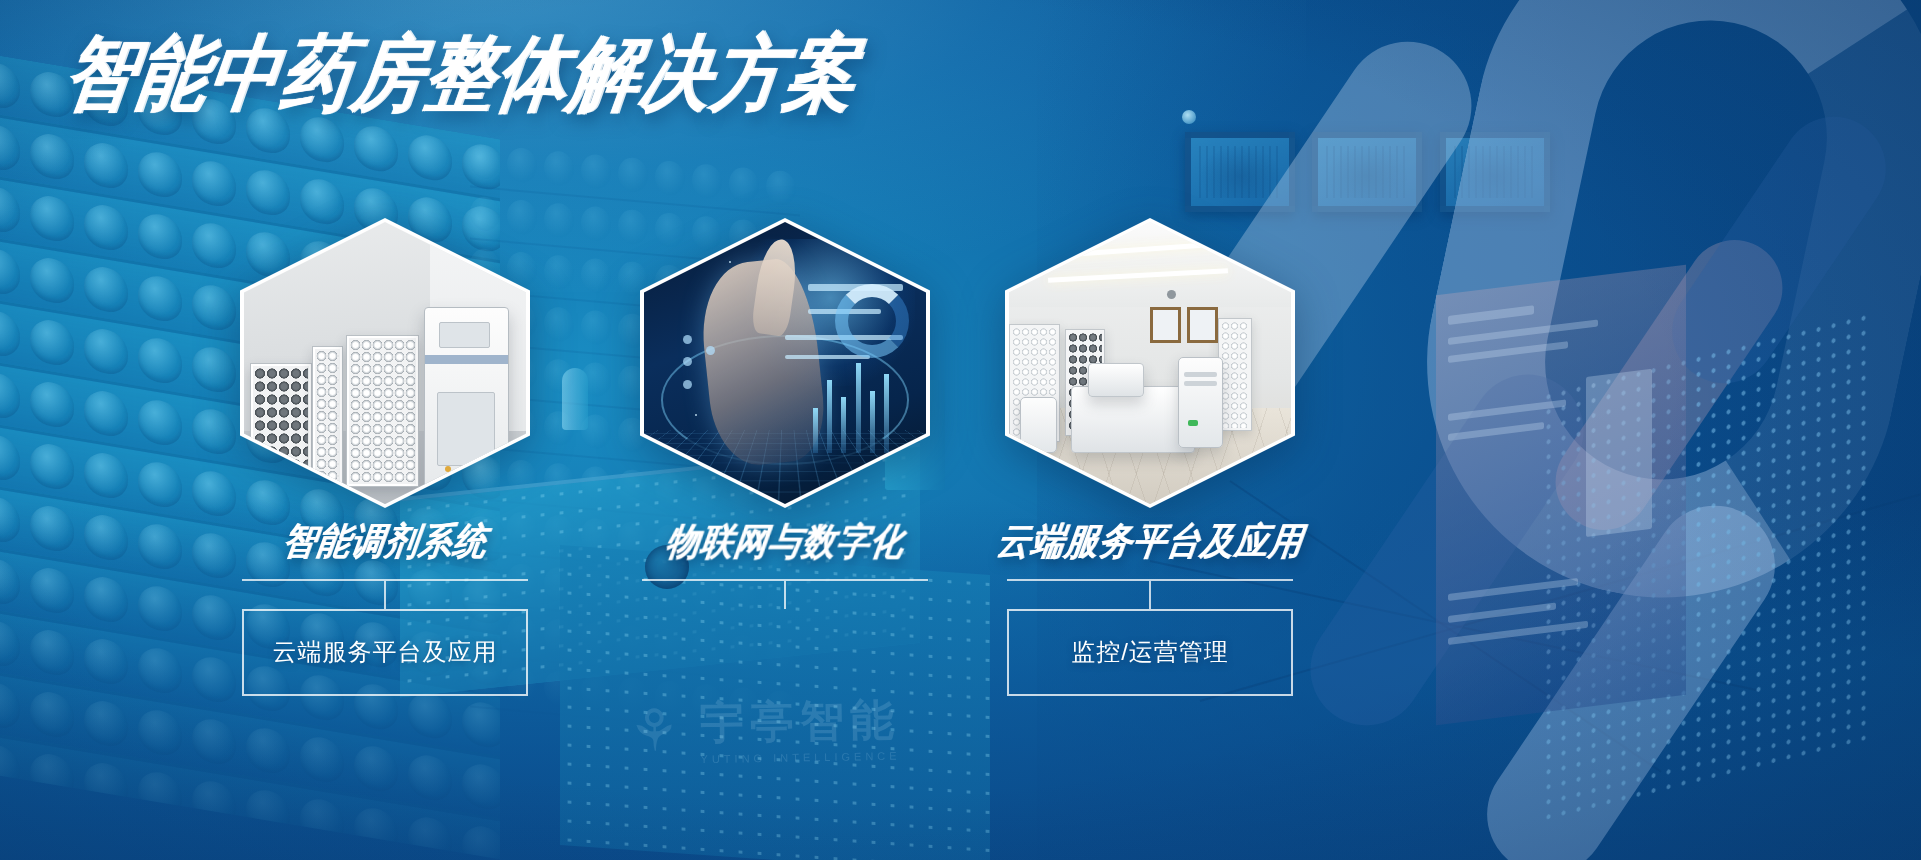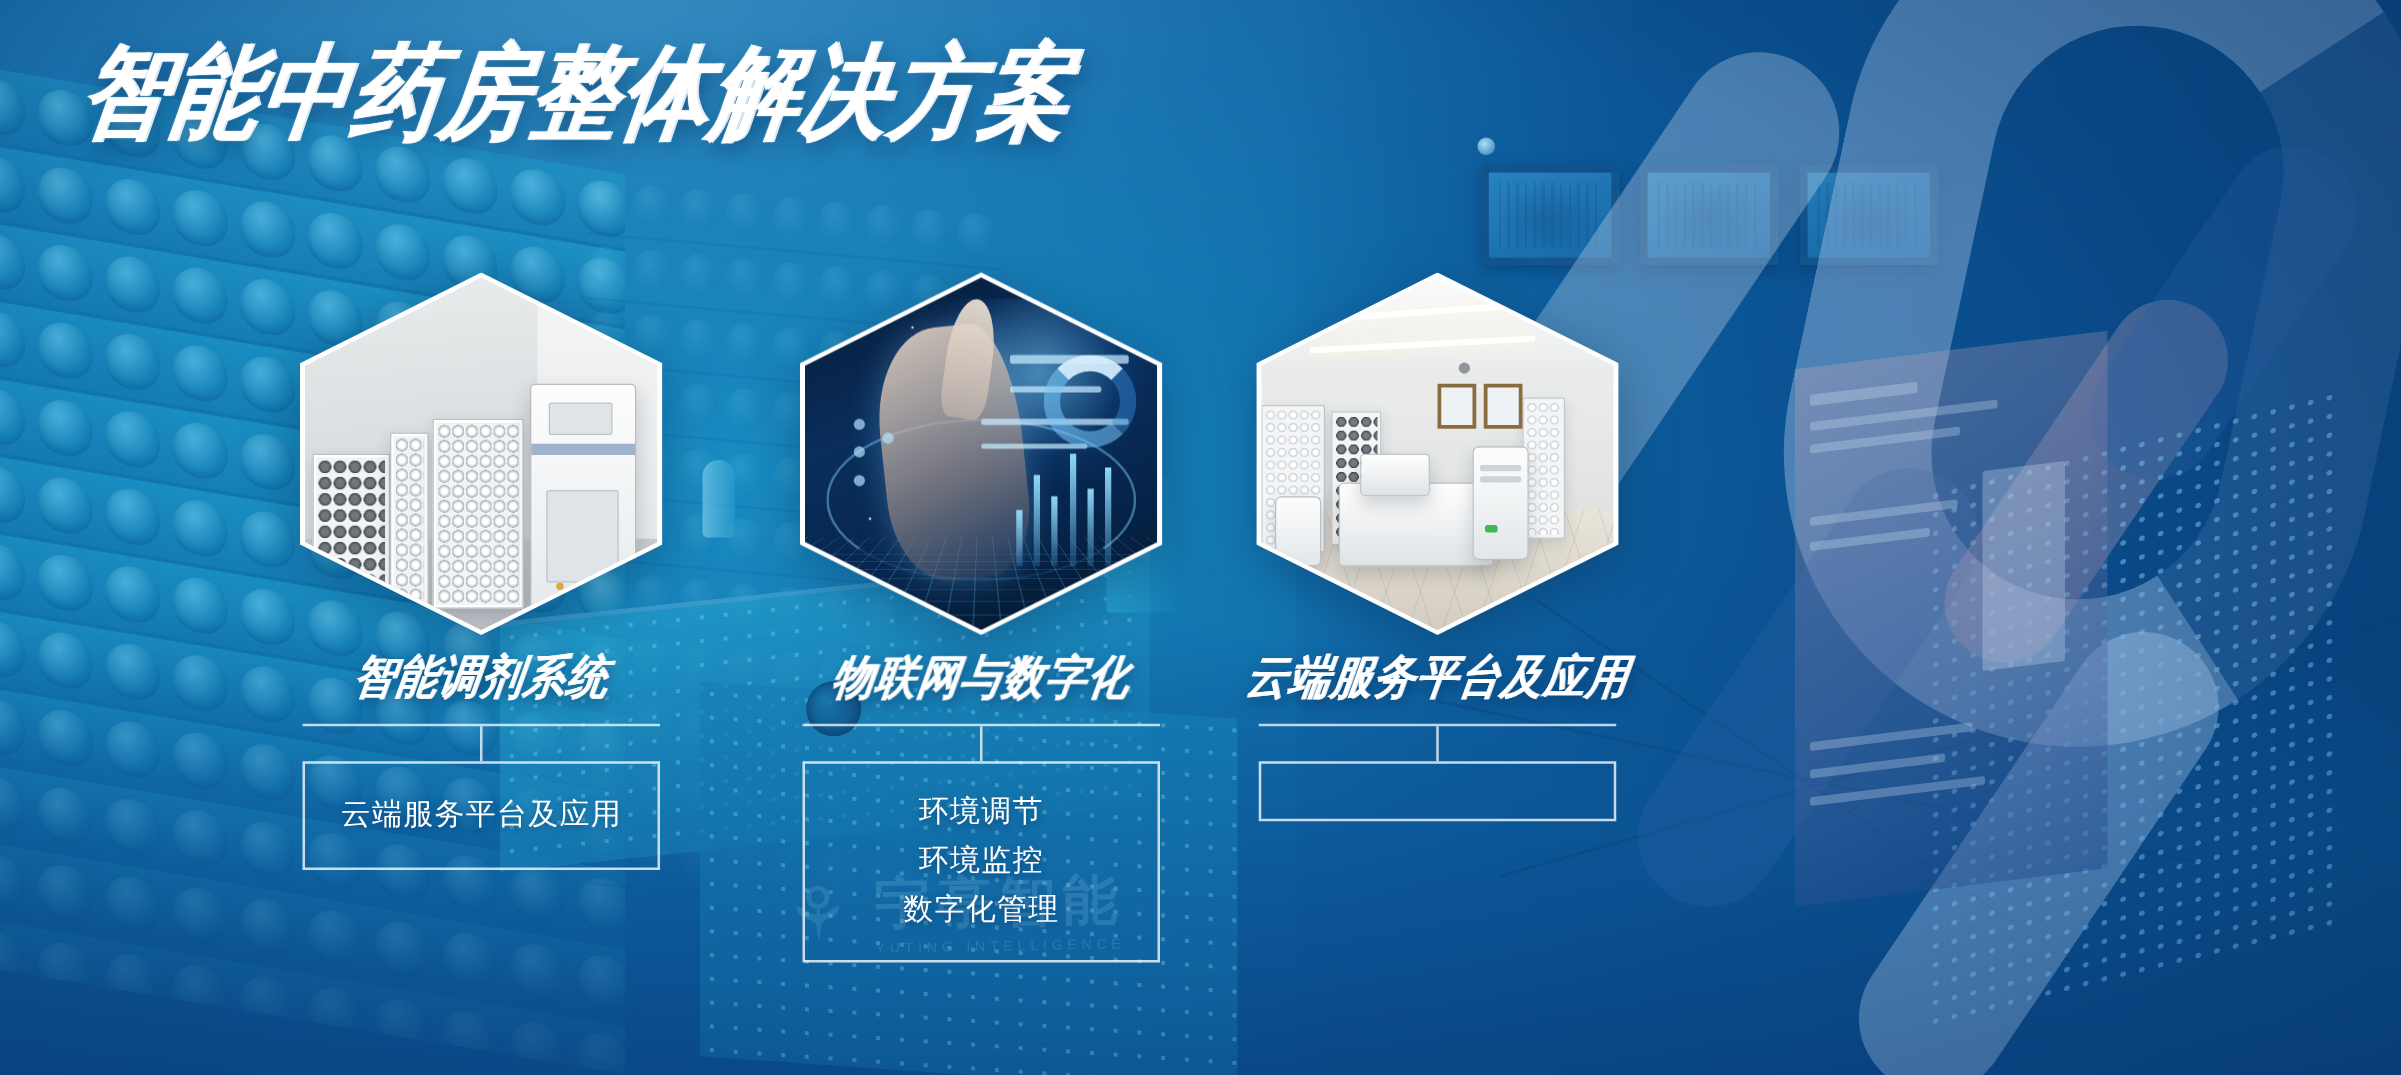--- a/index.html
+++ b/index.html
@@ -751,25 +751,20 @@
             <div class="bar" style="left:85%; height:28%;"></div>
             <div class="spark" style="left:30%; top:14%;"></div>
             <div class="spark" style="left:82%; top:12%;"></div>
             <div class="spark" style="left:18%; top:68%;"></div>
           </div>
         </div>
       </div>
       <div class="card-title">物联网与数字化</div>
       <div class="rule"></div>
       <div class="stem"></div>
-      <div class="info-box tall">
-        <p>环境调节</p>
-        <p>环境监控</p>
-        <p>数字化管理</p>
-      </div>
     </div>
 
     <div class="card" id="card3">
       <div class="hex">
         <div class="hex-border"></div>
         <div class="hex-img">
           <div class="ill3">
             <div class="ceil"></div>
             <div class="strip" style="left:10%; top:9%;  width:74%; transform:rotate(-4deg);"></div>
             <div class="strip" style="left:14%; top:18%; width:64%; transform:rotate(-3deg);"></div>
@@ -794,17 +789,18 @@
               <div class="led" style="left:20%; top:70%;"></div>
             </div>
             <div class="mach" style="left:4%; top:62%; width:13%; height:20%;"></div>
           </div>
         </div>
       </div>
       <div class="card-title">云端服务平台及应用</div>
       <div class="rule"></div>
       <div class="stem"></div>
       <div class="info-box">
+        <p>监控/运营管理</p>
       </div>
     </div>
 
   </div>
 </div>
 
 </body></html>

